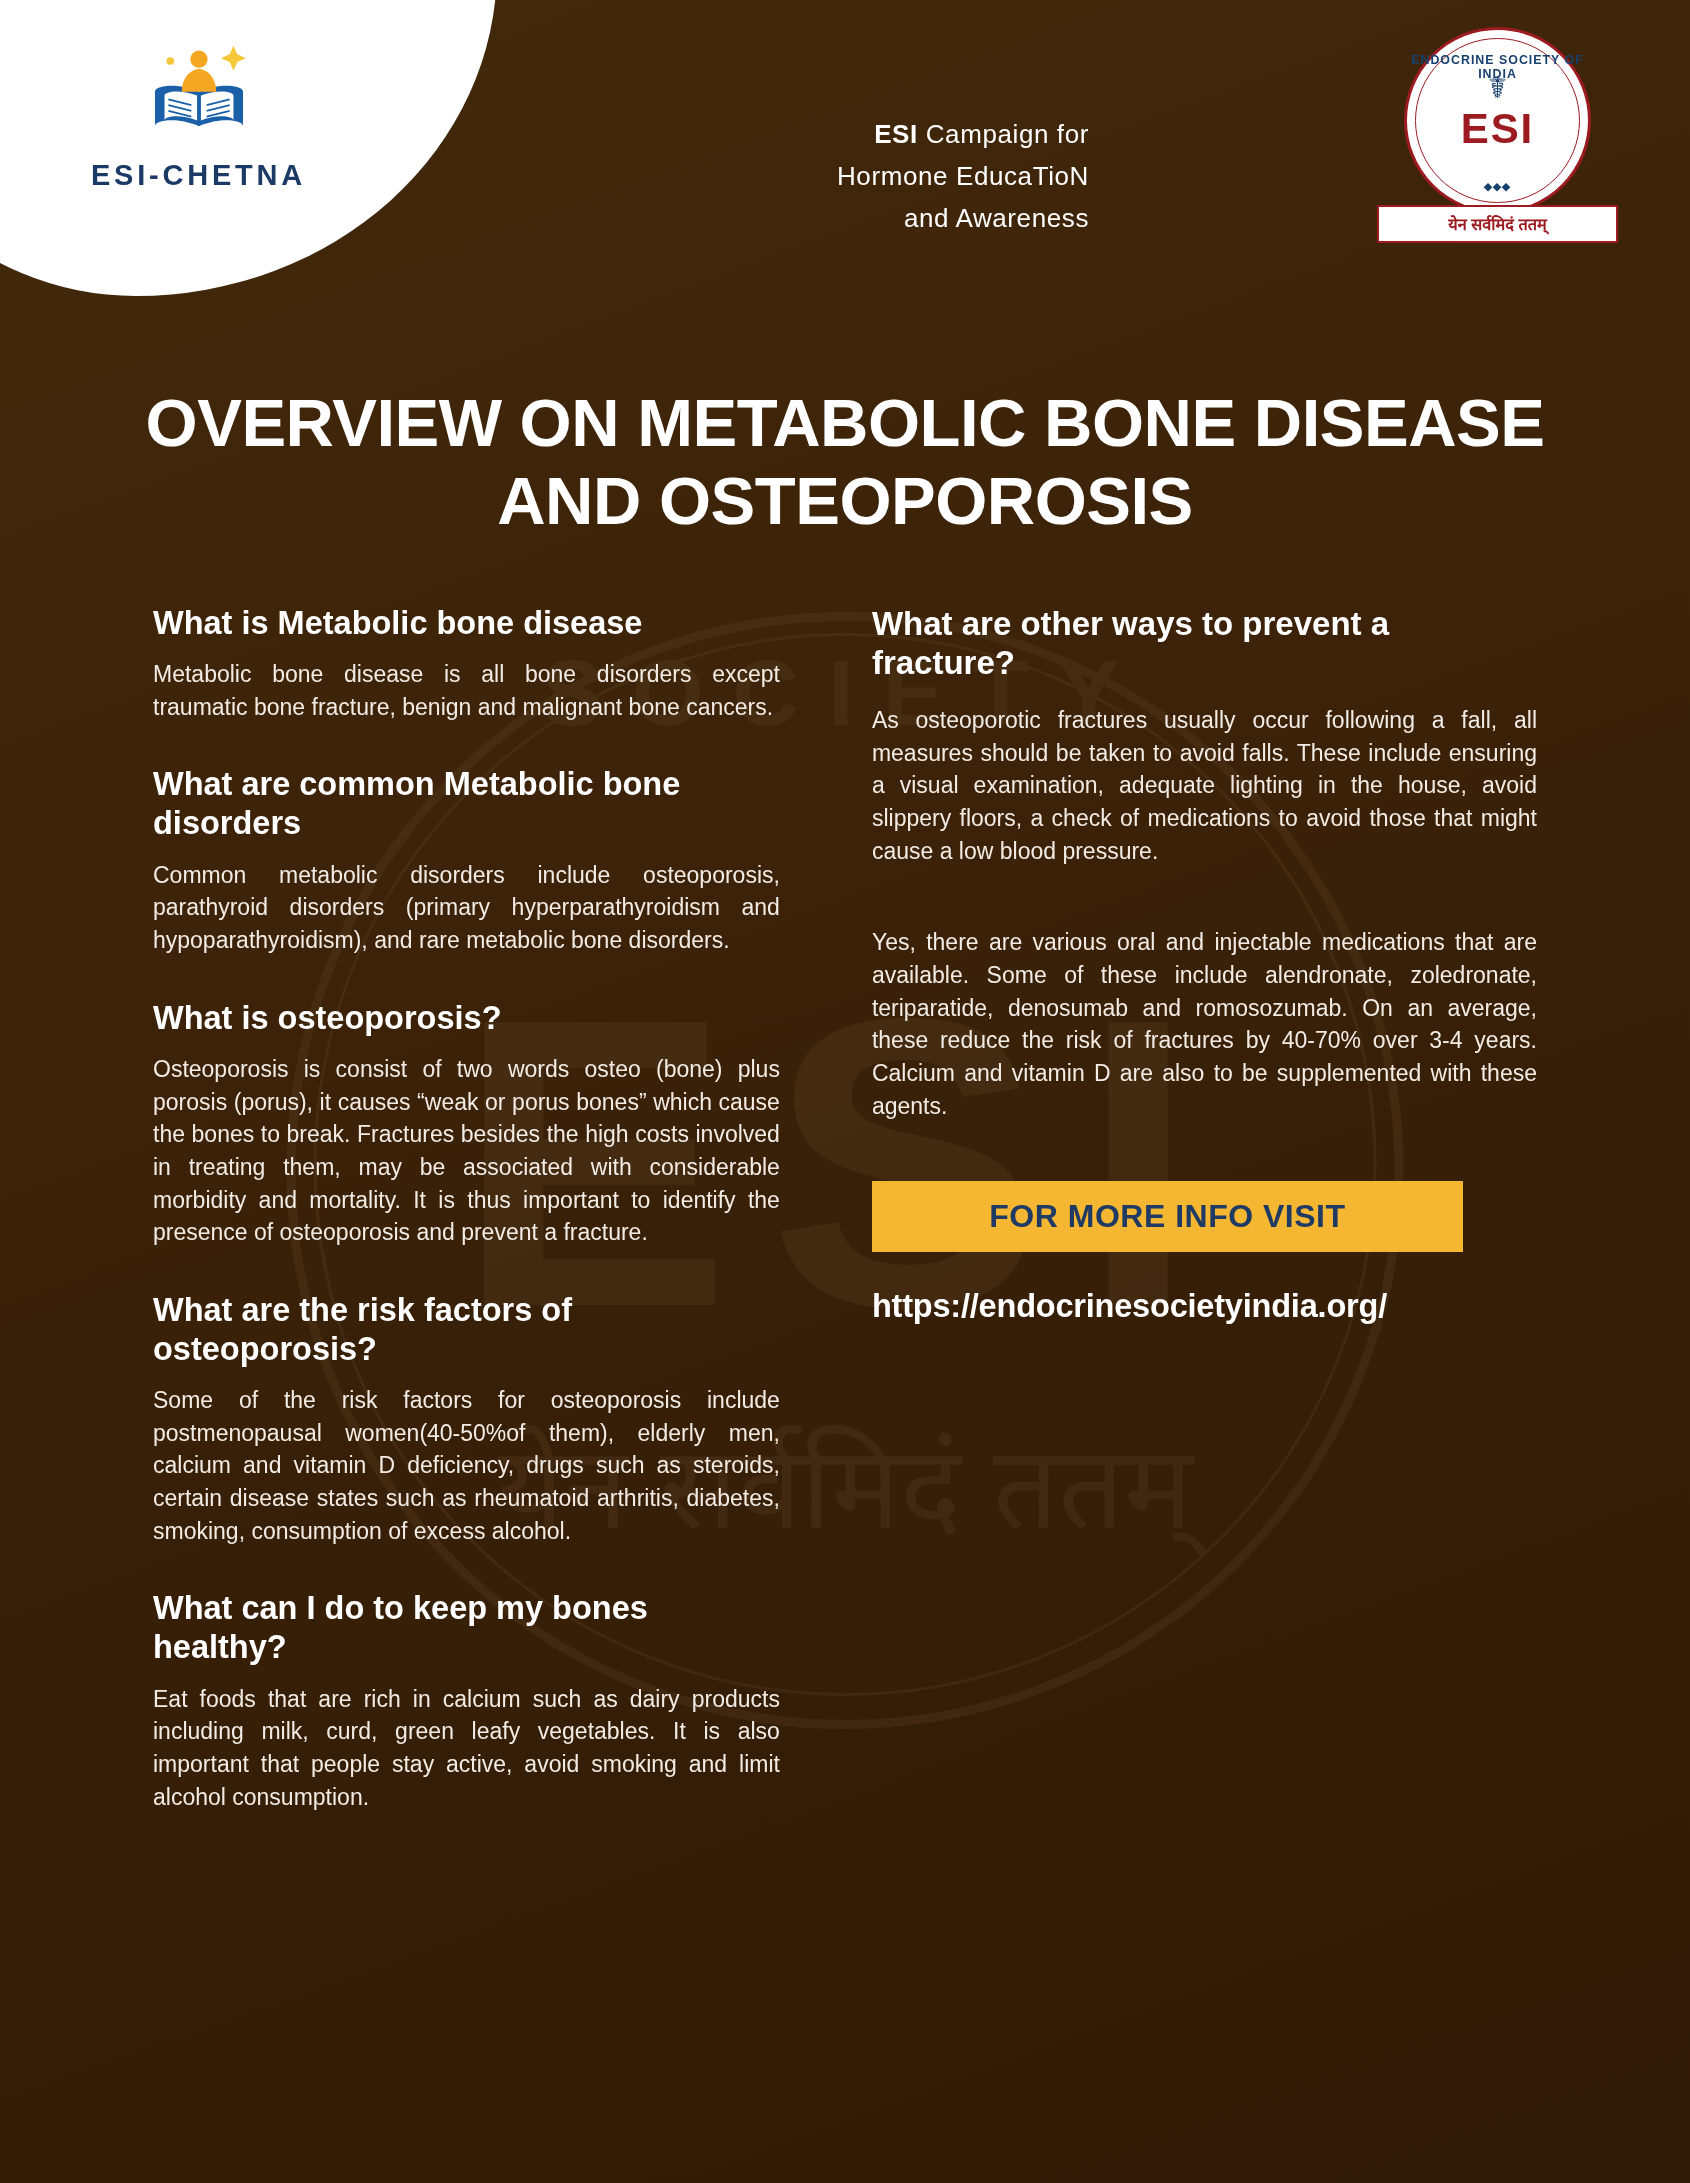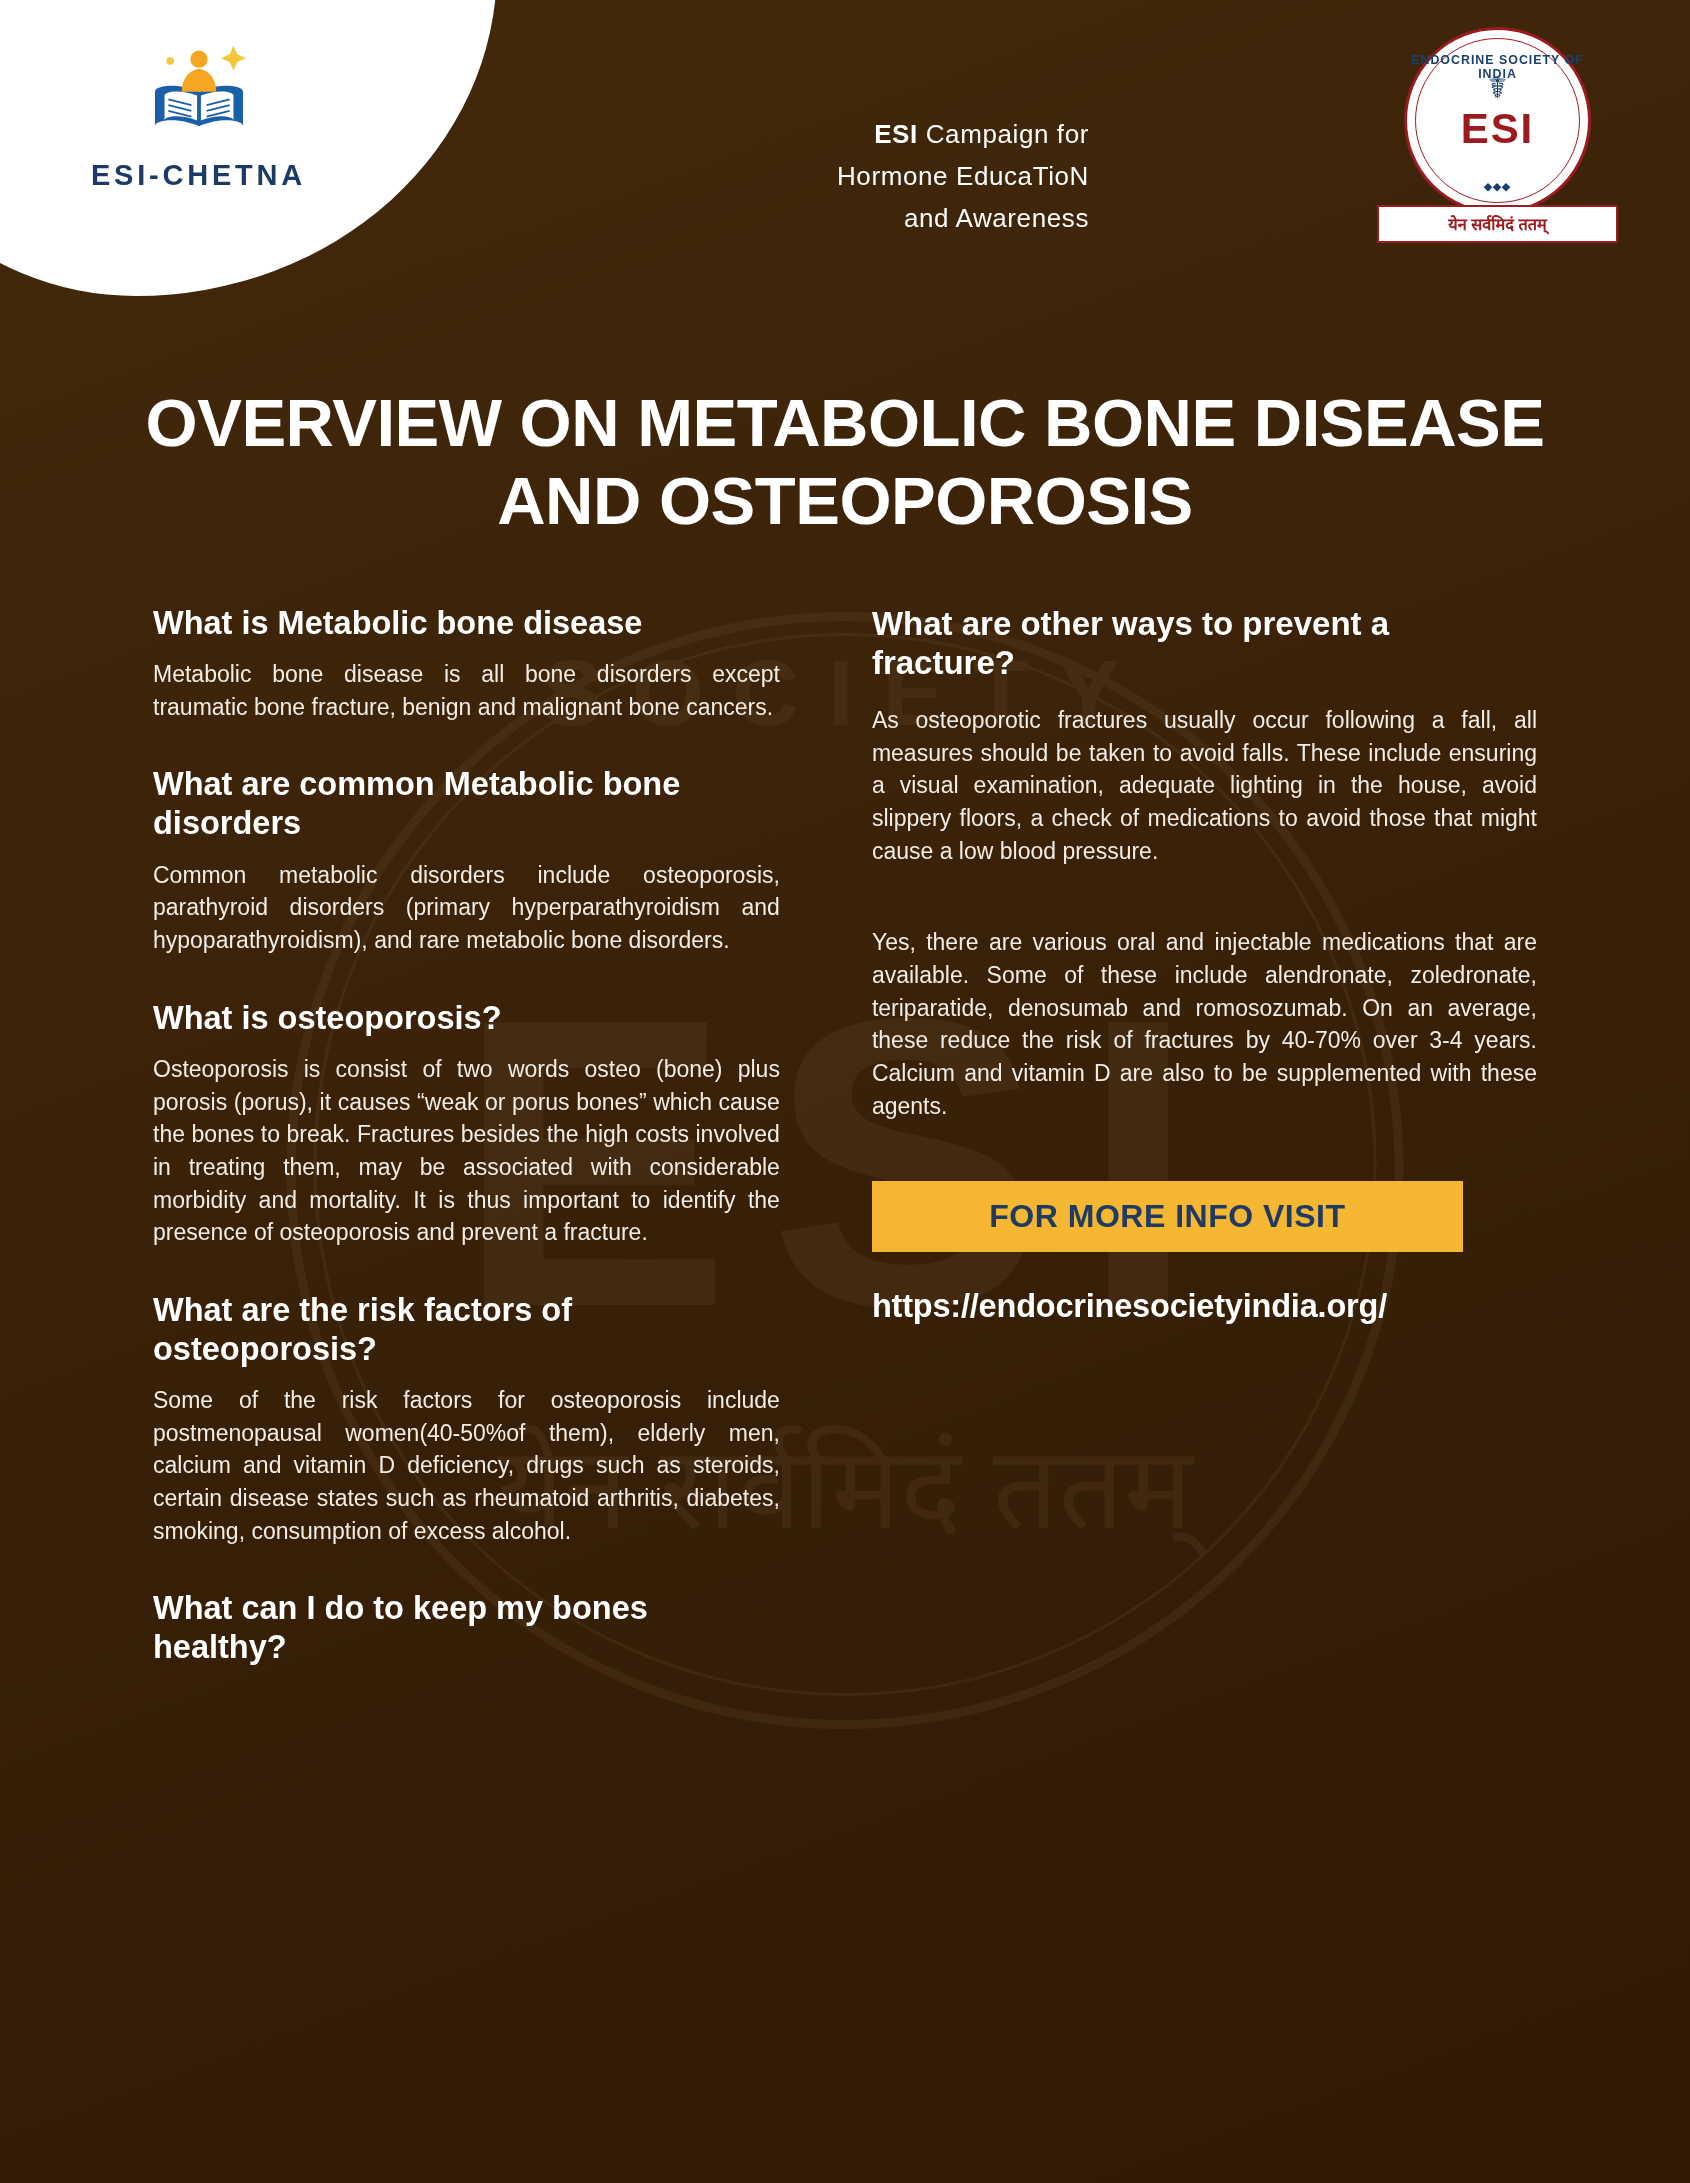--- a/index.html
+++ b/index.html
@@ -349,20 +349,21 @@
       <h2 class="q">What are common Metabolic bone disorders</h2>
       <p class="a block-gap">Common metabolic disorders include osteoporosis, parathyroid disorders (primary hyperparathyroidism and hypoparathyroidism), and rare metabolic bone disorders.</p>
 
       <h2 class="q">What is osteoporosis?</h2>
       <p class="a block-gap">Osteoporosis is consist of two words osteo (bone) plus porosis (porus), it  causes “weak or porus bones” which cause the bones to break. Fractures besides the high costs involved in treating them, may be associated with considerable morbidity and mortality. It is thus important to identify the presence of osteoporosis and prevent a fracture.</p>
 
       <h2 class="q">What are the risk factors of osteoporosis?</h2>
       <p class="a block-gap">Some of the risk factors for osteoporosis include postmenopausal women(40-50%of them), elderly men, calcium and vitamin D deficiency, drugs such as steroids, certain disease states such as rheumatoid arthritis, diabetes, smoking, consumption of excess alcohol.</p>
 
       <h2 class="q">What can I do to keep my bones healthy?</h2>
+      <p class="a">Eat foods that are rich in calcium such as dairy products including milk, curd, green leafy vegetables. It is also important that people stay active, avoid smoking and limit alcohol consumption.</p>
     </div>
 
     <div class="col-right">
       <h2 class="q">What are other ways to prevent a fracture?</h2>
       <p class="a">As osteoporotic fractures usually occur following a fall, all measures should be taken to avoid falls. These include ensuring a visual examination, adequate lighting in the house, avoid slippery floors, a check of medications to avoid those that might cause a low blood pressure.</p>
 
       <p class="a">Yes, there are various oral and injectable medications that are available. Some of these include alendronate, zoledronate, teriparatide, denosumab and romosozumab. On an average, these reduce the risk of fractures by 40-70% over 3-4 years. Calcium and vitamin D are also to be supplemented with these agents.</p>
 
       <div class="cta">
         <span>FOR MORE INFO VISIT</span>

